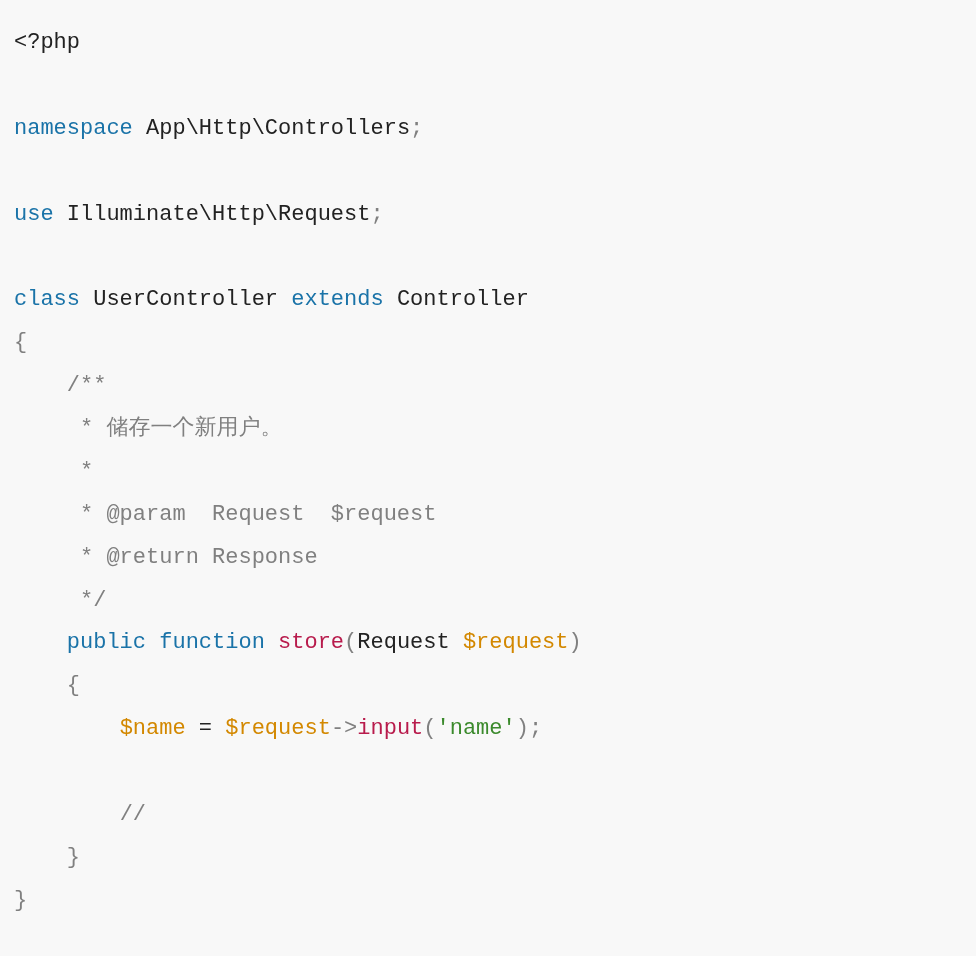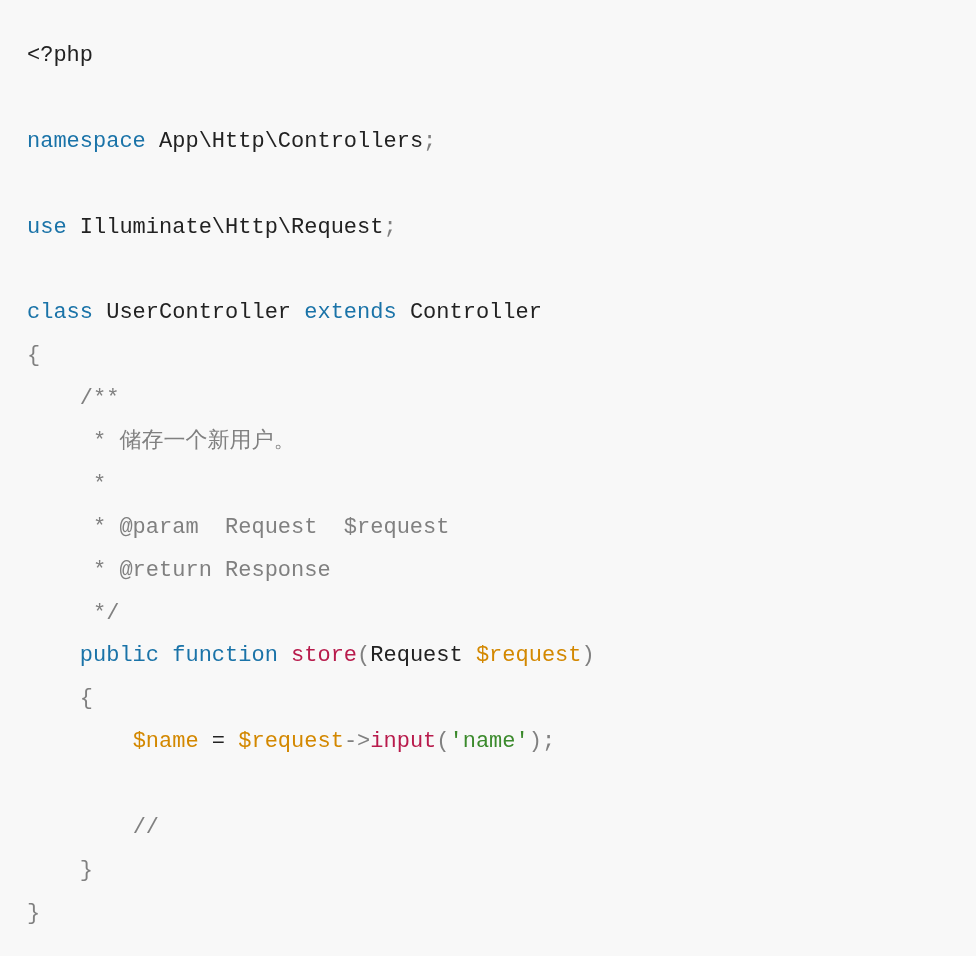--- a/index.html
+++ b/index.html
@@ -8,21 +8,21 @@
     background: #f8f8f8;
     font-family: "SF Mono", Monaco, Menlo, Consolas, "Liberation Mono", "Courier New", monospace;
     font-size: 22px;
     line-height: 1.95;
     color: #222;
     width: 976px;
     height: 956px;
     box-sizing: border-box;
   }
   pre {
-    margin: 17px;
+    margin: 4px;
     padding: 18px 10px;
     white-space: pre;
     font-family: inherit;
   }
   .tag   { color: #1a73a8; }      
   .punct { color: #808080; }      
   .bpunct{ color: #222; }         
   .name  { color: #222; }         
   .func  { color: #b81b4c; }      
   .var   { color: #d38800; }      

